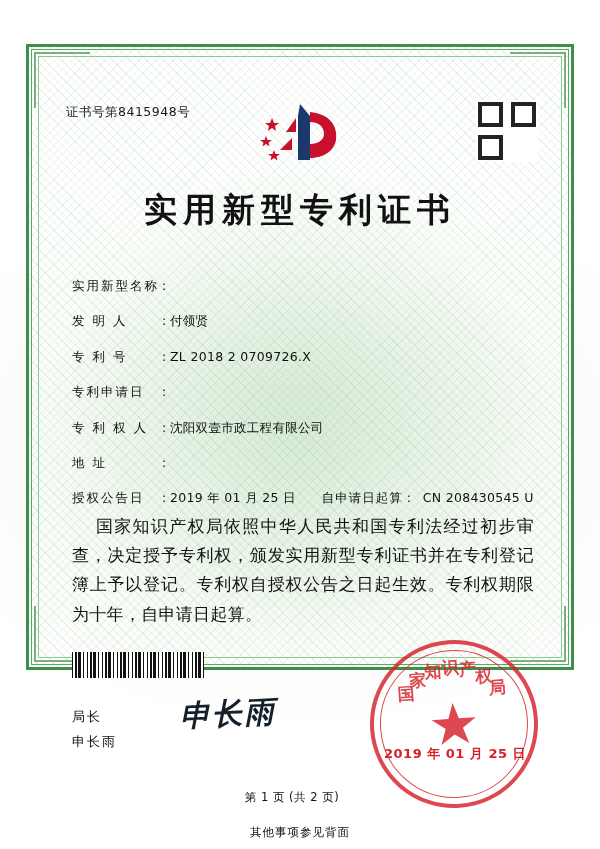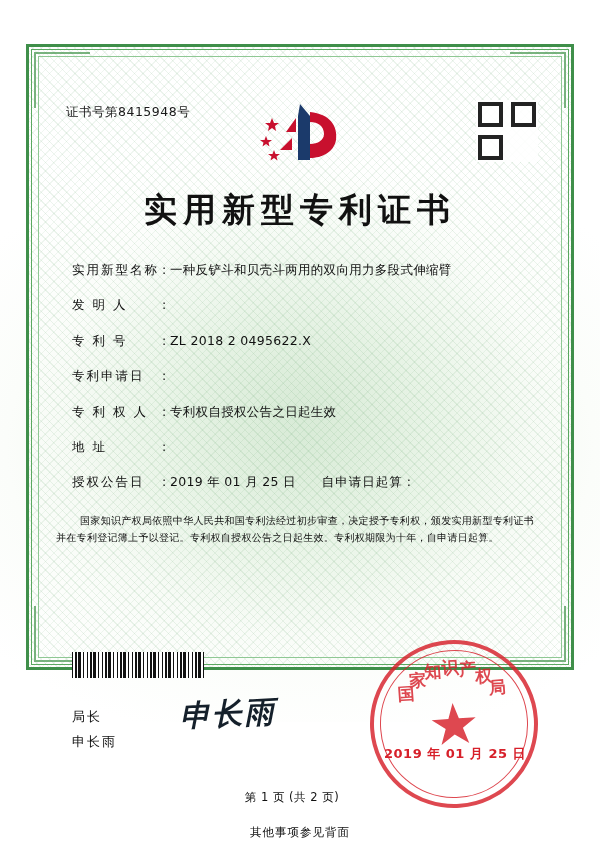--- a/index.html
+++ b/index.html
@@ -160,20 +160,21 @@
     right: 66px;
     top: 260px;
   }
   .row {
     display: flex;
     align-items: flex-start;
     margin-bottom: 16px;
     font-size: 12.5px;
     color: #111;
     line-height: 1.55;
+    margin-top: 16px;
   }
   .row .label {
     width: 86px;
     flex: 0 0 86px;
     letter-spacing: 2px;
     white-space: nowrap;
   }
   .row .colon {
     flex: 0 0 12px;
     text-align: center;
@@ -190,24 +191,24 @@
   }
   .row .value2 {
     margin-left: 8px;
     letter-spacing: .3px;
     white-space: nowrap;
   }
 
   
   .paras {
     position: absolute;
-    left: 56px;
+    left: 72px;
     right: 66px;
     top: 512px;
-    font-size: 10px;
+    font-size: 17px;
     color: #111;
     line-height: 1.72;
     letter-spacing: .3px;
     text-align: justify;
   }
   .paras p {
     margin: 0 0 6px 0;
     text-indent: 24px;
   }
 
@@ -358,50 +359,51 @@
   <div class="qr">
     <div class="qr-bl"></div>
   </div>
 
   <div class="title">实用新型专利证书</div>
 
   <div class="fields">
     <div class="row">
       <div class="label">实用新型名称</div>
       <div class="colon">:</div>
-      <div class="value">一种反铲斗和贝壳斗两用的双向用力多段式伸缩臂</div>
     </div>
     <div class="row">
       <div class="label">发 明 人</div>
       <div class="colon">:</div>
+      <div class="value">付领贤</div>
     </div>
     <div class="row">
       <div class="label">专 利 号</div>
       <div class="colon">:</div>
-      <div class="value">ZL 2018 2 0495622.X</div>
+      <div class="value">ZL 2018 2 0709726.X</div>
     </div>
     <div class="row">
       <div class="label">专利申请日</div>
       <div class="colon">:</div>
     </div>
     <div class="row">
       <div class="label">专 利 权 人</div>
       <div class="colon">:</div>
-      <div class="value">专利权自授权公告之日起生效</div>
+      <div class="value">沈阳双壹市政工程有限公司</div>
     </div>
     <div class="row">
       <div class="label">地     址</div>
       <div class="colon">:</div>
     </div>
     <div class="row two">
       <div class="label">授权公告日</div>
       <div class="colon">:</div>
       <div class="value">2019 年 01 月 25 日</div>
       <div class="label2">自申请日起算</div>
       <div class="colon">:</div>
+      <div class="value2">CN 208430545 U</div>
     </div>
   </div>
 
   <div class="paras">
     <p>国家知识产权局依照中华人民共和国专利法经过初步审查，决定授予专利权，颁发实用新型专利证书并在专利登记簿上予以登记。专利权自授权公告之日起生效。专利权期限为十年，自申请日起算。</p>
   </div>
 
   <div class="barcode"></div>
 
   <div class="sign-label">

